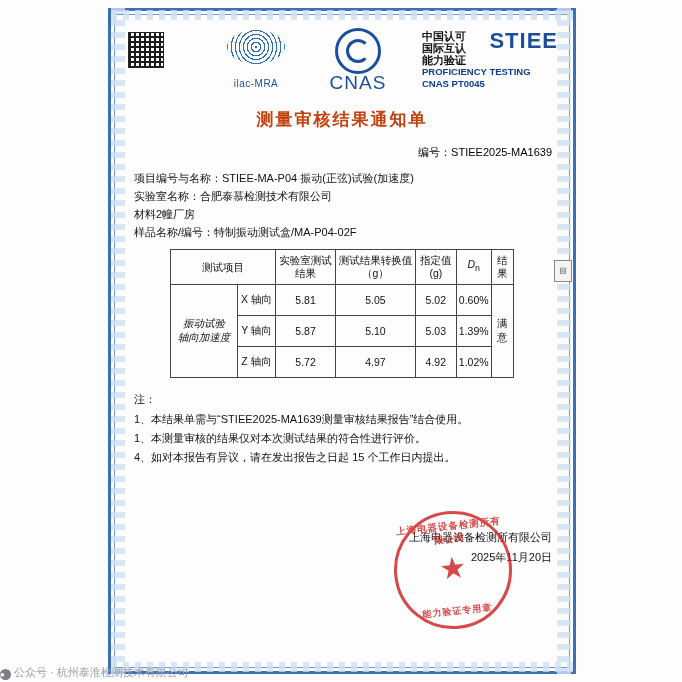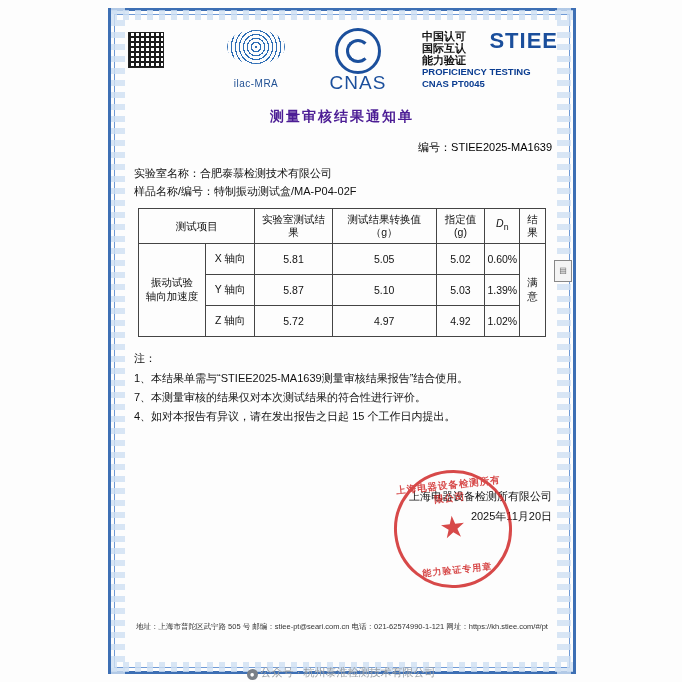--- a/index.html
+++ b/index.html
@@ -92,49 +92,49 @@
   }
   .cnas-text .cn{font-size:11px;font-weight:bold;}
   .cnas-text .pt{color:#0b3d91;}
   .stiee-logo{
     position:absolute;right:0;top:4px;
     font-size:22px;font-weight:bold;color:#1b4f9c;letter-spacing:1px;
   }
 
   
   .doc-title{
-    text-align:center;font-size:14px;font-weight:bold;color:#4c1d95;
+    text-align:center;font-size:17px;font-weight:bold;color:#c2410c;
     margin-top:6px;letter-spacing:2px;
     font-family:"DejaVu Sans", sans-serif;
   }
   .doc-no{
     text-align:right;font-size:11px;margin-top:14px;padding-right:6px;
   }
 
   
   .fields{
     margin-top:10px;font-size:11px;line-height:17px;color:#111;
     padding-left:8px;
   }
   .fields .row{margin-bottom:1px;}
   .fields .label{display:inline;}
   .fields .value{display:inline;}
 
   
   table.result{
-    border-collapse:collapse;width:408px;margin:8px auto 0 auto;
+    border-collapse:collapse;width:344px;margin:8px auto 0 auto;
     font-size:10.5px;
   }
   table.result th, table.result td{
     border:1px solid #444;text-align:center;padding:4px 2px;color:#111;
   }
   table.result th{font-weight:normal;height:26px;line-height:13px;}
   table.result td{height:22px;}
   .col-item{width:112px;}
-  .axis-group{width:62px;}
+  .axis-group{width:62px;font-style:italic;}
 
   
   .notes{
     margin-top:12px;font-size:11px;line-height:19px;color:#111;padding-left:8px;
   }
   .notes .n-title{margin-bottom:1px;}
 
   
   .sign{
     position:relative;margin-top:44px;height:80px;
@@ -160,21 +160,21 @@
     position:absolute;left:0;bottom:8px;width:100%;text-align:center;
     font-size:9px;letter-spacing:1px;font-weight:bold;
   }
 
   
   .footer{
     position:absolute;left:0;bottom:26px;width:432px;
     text-align:center;font-size:7.5px;color:#333;
   }
   .watermark{
-    position:absolute;left:0;bottom:2px;width:682px;text-align:center;
+    position:absolute;left:0;bottom:2px;width:682px;text-align:left;
     font-size:11px;color:#9aa0a6;
   }
   .wm-icon{display:inline-block;width:11px;height:11px;border-radius:50%;
     background:#7a8088;color:#fff;font-size:8px;line-height:11px;vertical-align:-1px;margin-right:3px;}
   .side-tab{
     position:absolute;right:-14px;top:236px;width:16px;height:20px;
     border:1px solid #888;background:#f4f4f4;font-size:8px;color:#666;text-align:center;line-height:20px;
   }
 </style>
 </head>
@@ -215,21 +215,27 @@
     </div>
 
     <div class="doc-title">测量审核结果通知单</div>
 
     <div class="doc-no">
       <span>编号：</span><span>STIEE2025-MA1639</span>
     </div>
 
     <div class="fields">
       <div class="row">
+        <span class="label">项目编号与名称：</span><span class="value">STIEE-MA-P04 振动(正弦)试验(加速度)</span>
+      </div>
+      <div class="row">
         <span class="label">实验室名称：</span><span class="value">合肥泰慕检测技术有限公司</span>
+      </div>
+      <div class="row">
+        <span class="value">材料2幢厂房</span>
       </div>
       <div class="row">
         <span class="label">样品名称/编号：</span><span class="value">特制振动测试盒/MA-P04-02F</span>
       </div>
     </div>
 
     <table class="result">
       <thead>
         <tr>
           <th class="col-item" colspan="2">测试项目</th>
@@ -272,37 +278,36 @@
           <td>4.97</td>
           <td>4.92</td>
           <td>1.02%</td>
         </tr>
       </tbody>
     </table>
 
     <div class="notes">
       <div class="n-title">注：</div>
       <div>1、本结果单需与“STIEE2025-MA1639测量审核结果报告”结合使用。</div>
-      <div>7、本测量审核的结果仅对本次测试结果的符合性进行评价。</div>
+      <div>1、本测量审核的结果仅对本次测试结果的符合性进行评价。</div>
       <div>4、如对本报告有异议，请在发出报告之日起 15 个工作日内提出。</div>
     </div>
 
     <div class="sign">
       <div class="lines">
         <div>上海电器设备检测所有限公司</div>
         <div>2025年11月20日</div>
       </div>
       <div class="stamp">
         <div class="top-text">上海电器设备检测所有限公司</div>
         <div class="star">★</div>
         <div class="bottom-text">能力验证专用章</div>
       </div>
     </div>
 
     <div class="side-tab">▤</div>
 
-    <div class="footer">地址：上海市普陀区武宁路 505 号  邮编：stiee-pt@seari.com.cn  电话：021-62574990-1-121  网址：https://kh.stiee.com/#/pt</div>
   </div>
 
   <div class="watermark">
     <span class="wm-icon">●</span><span>公众号 · 杭州泰淮检测技术有限公司</span>
   </div>
 </div>
 
 </body></html>

